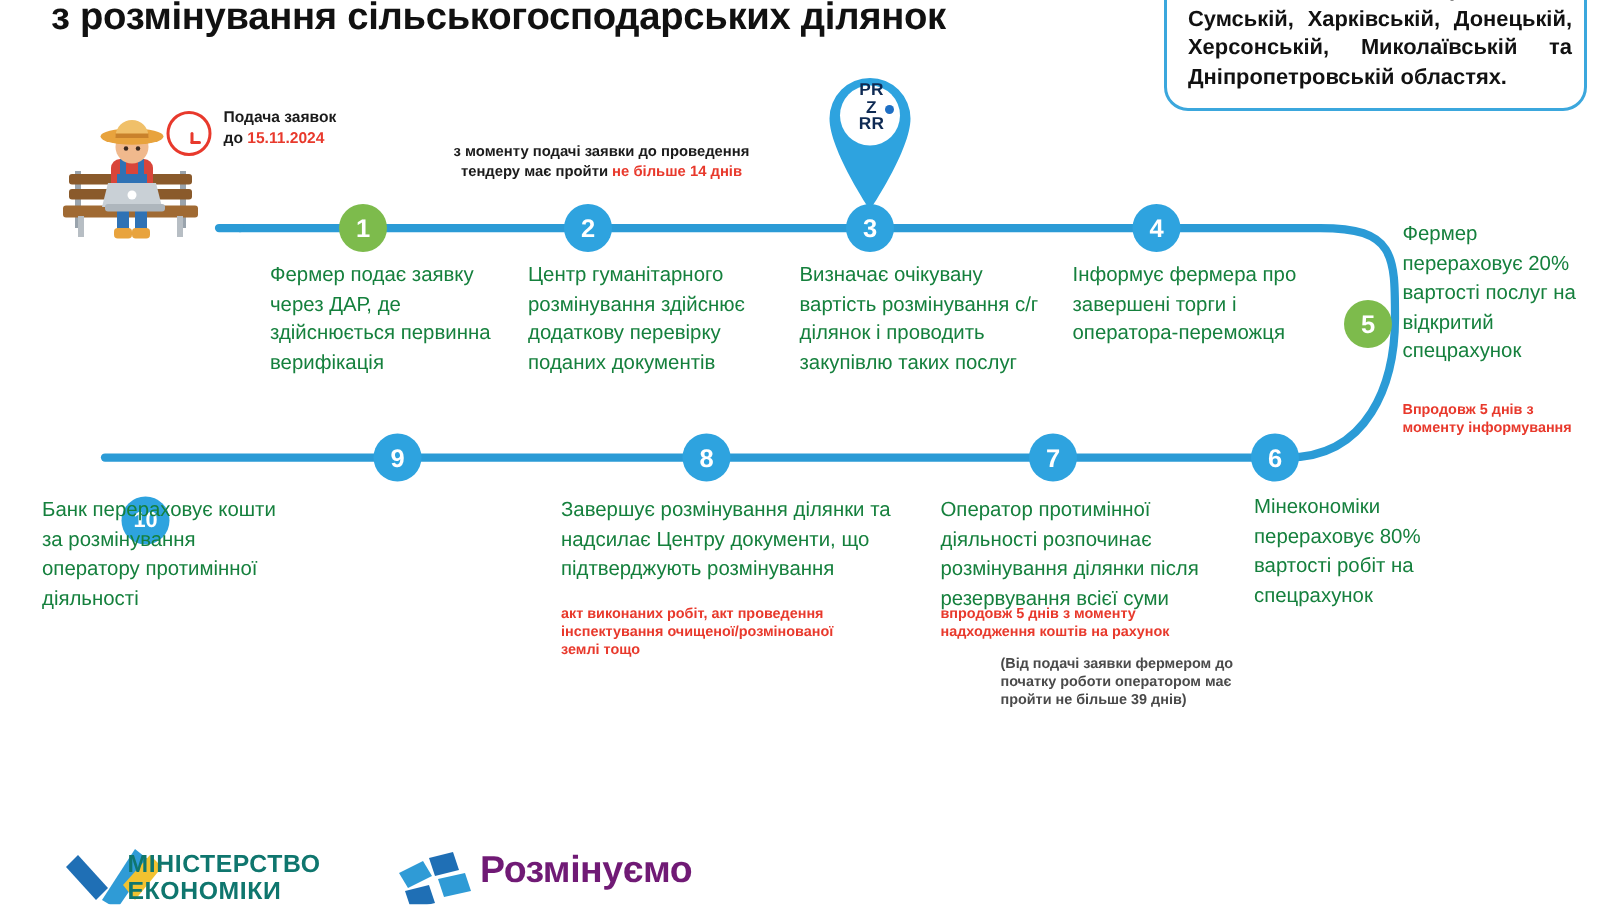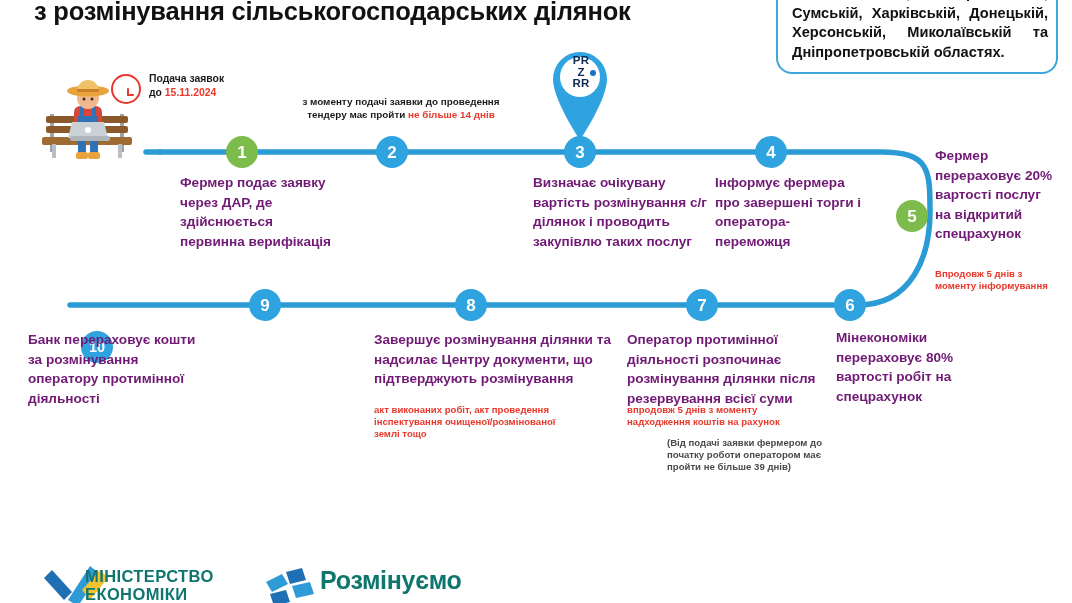--- a/index.html
+++ b/index.html
@@ -81,23 +81,23 @@
     line-height: 1;
   }
   .bullet.blue  { background: #2ea3df; }
   .bullet.green { background: #7dbb4c; }
   .bullet.small-num { font-size: 14.5px; margin-top: 42px; }
 
   
   .step-text {
     position: absolute;
     font-size: 13.6px;
-    font-weight: bold;
+    font-weight: normal;
     line-height: 19.5px;
-    color: #701a75;
+    color: #15803d;
   }
   .note-red {
     position: absolute;
     font-size: 9.6px;
     font-weight: bold;
     line-height: 12.2px;
     color: #e8392c;
   }
   .note-gray {
     position: absolute;
@@ -218,21 +218,21 @@
     height: 40px;
   }
   .logo-rozm-text {
     position: absolute;
     left: 320px;
     top: 567px;
     font-size: 25px;
     font-weight: bold;
     letter-spacing: -0.3px;
     line-height: 27px;
-    color: #0f766e;
+    color: #701a75;
   }
 </style>
 </head>
 <body>
 
 <div id="page">
 
   <div class="title">з розмінування сільськогосподарських ділянок</div>
 
   <div class="infobox">
@@ -320,20 +320,21 @@
   <div class="pin-dot"></div>
 
   <div class="bullet green" style="left:226px; top:136px;">
     <span>1</span>
   </div>
   <div class="step-text" style="left:180px; top:173px; width:158px;">Фермер подає заявку через ДАР, де здійснюється первинна верифікація</div>
 
   <div class="bullet blue" style="left:376px; top:136px;">
     <span>2</span>
   </div>
+  <div class="step-text" style="left:352px; top:173px; width:166px;">Центр гуманітарного розмінування здійснює додаткову перевірку поданих документів</div>
 
   <div class="bullet blue" style="left:564px; top:136px;">
     <span>3</span>
   </div>
   <div class="step-text" style="left:533px; top:173px; width:176px;">Визначає очікувану вартість розмінування с/г ділянок і проводить закупівлю таких послуг</div>
 
   <div class="bullet blue" style="left:755px; top:136px;">
     <span>4</span>
   </div>
   <div class="step-text" style="left:715px; top:173px; width:150px;">Інформує фермера про завершені торги і оператора-переможця</div>

